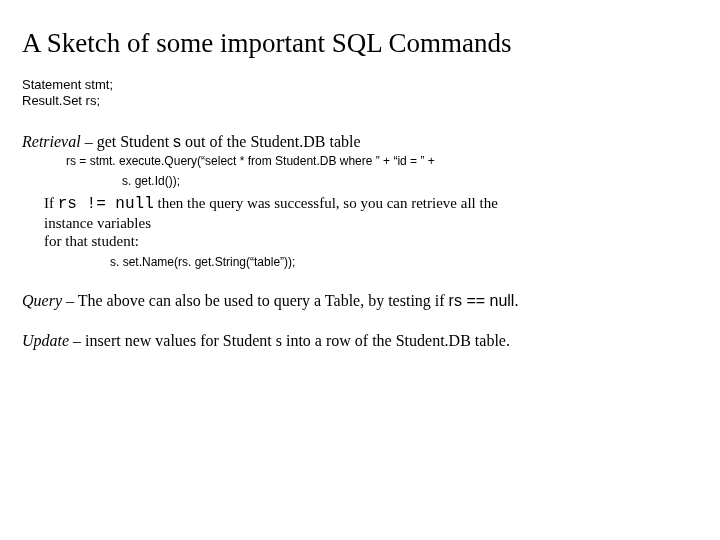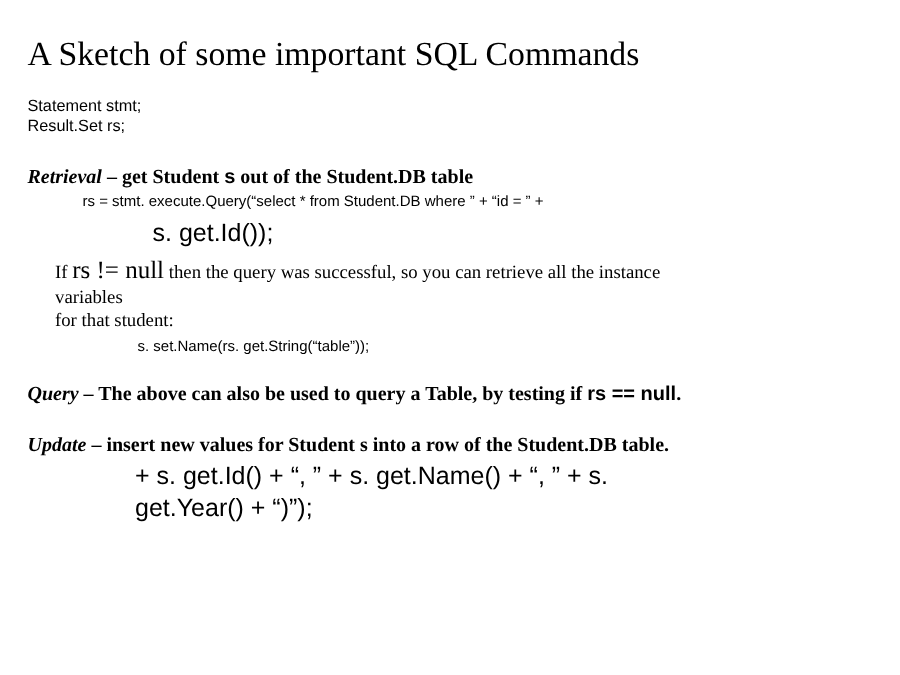--- a/index.html
+++ b/index.html
@@ -27,48 +27,47 @@
     font-family: Arial, Helvetica, sans-serif;
   }
   .decl {
     font-size: 13px;
     line-height: 1.25;
     margin-bottom: 22px;
   }
   .section-head {
     font-size: 16px;
     line-height: 1.3;
-    font-weight: bold;
   }
   .section-head .label {
     font-style: italic;
   }
   .code-block {
     font-size: 12px;
     line-height: 1.3;
     margin-left: 44px;
     margin-top: 2px;
     margin-bottom: 4px;
   }
   .code-cont {
-    font-size: 20px;
+    font-size: 12px;
     line-height: 1.3;
     margin-left: 100px;
   }
   .note {
     font-size: 15px;
     line-height: 1.25;
     margin-left: 22px;
     margin-right: 0;
     margin-top: 4px;
     margin-bottom: 4px;
   }
   .note .sans-inline {
-    font-family: Liberation Serif, serif;
-    font-size: 20px;
+    font-family: Liberation Mono, monospace;
+    font-size: 16px;
   }
   .gap-lg { margin-top: 20px; }
 </style>
 </head>
 <body>
 
 <div class="page">
 
   <div class="title">A Sketch of some important SQL Commands</div>
 
@@ -91,15 +90,14 @@
 
   <div class="code-block sans" style="margin-left:88px">s. set.Name(rs. get.String(“table”));</div>
 
   <div class="section-head gap-lg">
     <span class="label">Query</span><span> – The above can also be used to query a Table, by testing if </span><span class="sans">rs == null</span><span>.</span>
   </div>
 
   <div class="section-head gap-lg">
     <span class="label">Update</span><span> – insert new values for Student s into a row of the Student.DB table.</span>
   </div>
-  <div class="code-cont sans" style="margin-left:86px">+ s. get.Id() + “, ” + s. get.Name() + “, ” + s. get.Year() + “)”);</div>
 
 </div>
 
 </body></html>

